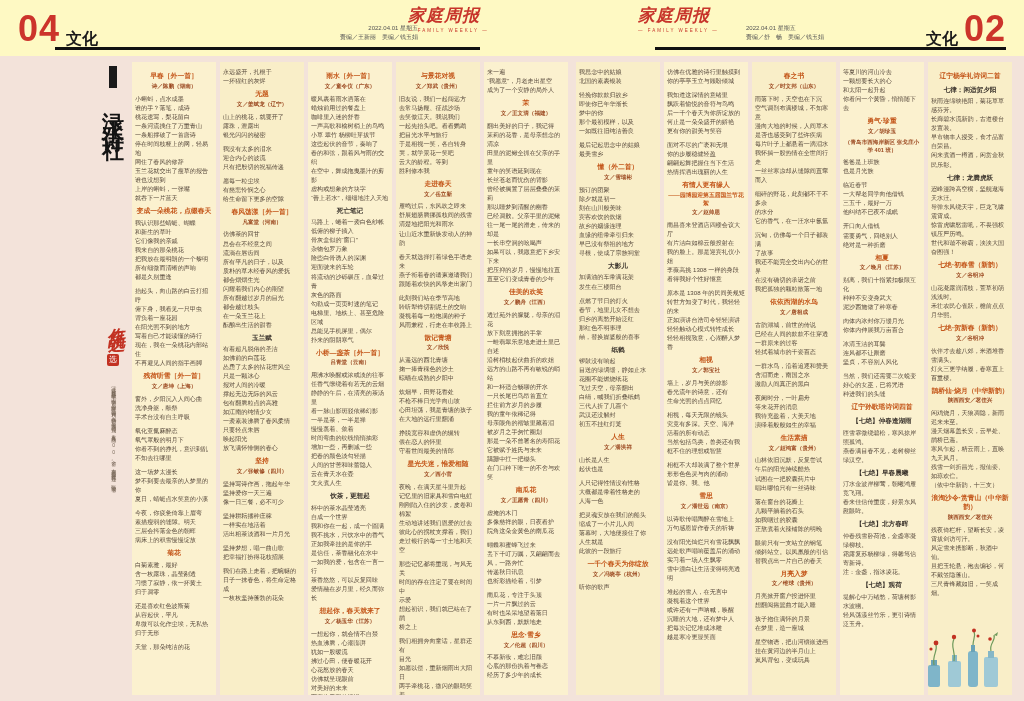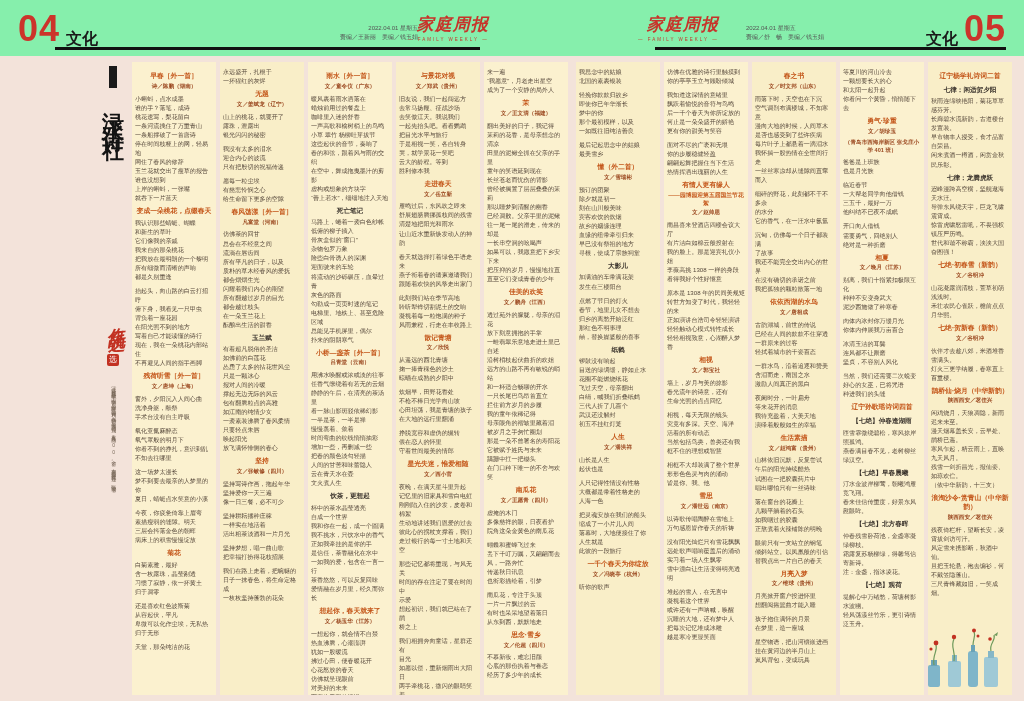--- a/index.html
+++ b/index.html
@@ -3,29 +3,29 @@
 <meta charset="utf-8">
 <style>
   html,body{margin:0;padding:0;}
   body{
     width:1024px;height:701px;overflow:hidden;
     background:#f3e3da;
     font-family:"Liberation Sans","DejaVu Sans",sans-serif;
     -webkit-font-smoothing:antialiased;
   }
   
-  .header{position:relative;height:56px;background:#86efac;}
+  .header{position:relative;height:56px;background:#fef9c3;}
   .pageno{font-weight:bold;color:#cc342b;font-size:36px;letter-spacing:1px;}
   .section{font-weight:bold;color:#1a1a1a;font-size:16px;font-family:"Liberation Serif","DejaVu Serif",serif;}
   .hdr-left{position:absolute;left:18px;top:8px;display:flex;align-items:flex-end;gap:6px;}
   .hdr-right{position:absolute;right:18px;top:8px;display:flex;align-items:flex-end;gap:6px;}
   .dateblock{font-size:6px;color:#555;line-height:1.5;text-align:right;}
   .dateblock.l{position:absolute;left:340px;top:24px;}
   .dateblock.r{position:absolute;left:746px;top:24px;text-align:left;}
-  .masthead{position:absolute;top:13px;text-align:right;color:#c7342a;}
+  .masthead{position:absolute;top:4px;text-align:left;color:#c7342a;}
   .masthead.l{left:408px;}
   .masthead.r{left:638px;}
   .mast-name{font-size:17px;font-weight:bold;font-family:"Liberation Serif","DejaVu Serif",serif;font-style:italic;letter-spacing:1px;}
   .mast-sub{font-size:4.5px;letter-spacing:2px;margin-top:1px;}
   .rule{position:absolute;top:47px;height:3px;background:#111;}
   .rule.l{left:55px;width:425px;}
   .rule.r{left:655px;width:351px;}
   
   .panel{position:absolute;left:96px;top:62px;width:912px;height:633px;}
   
@@ -68,21 +68,21 @@
   <div class="masthead r">
     <div class="mast-name">家庭周报</div>
     <div class="mast-sub">— FAMILY WEEKLY —</div>
   </div>
   <div class="dateblock r">
     <div>2022.04.01 星期五</div>
     <div>责编／舒　畅　美编／钱玉娟</div>
   </div>
   <div class="hdr-right">
     <span class="section">文化</span>
-    <span class="pageno">05</span>
+    <span class="pageno">02</span>
   </div>
   <div class="rule l"></div>
   <div class="rule r"></div>
 </div>
 
 <div class="panel">
 
   <div class="society">
     <div class="soc-bar"></div>
     <div class="soc-title">渌水诗社</div>

